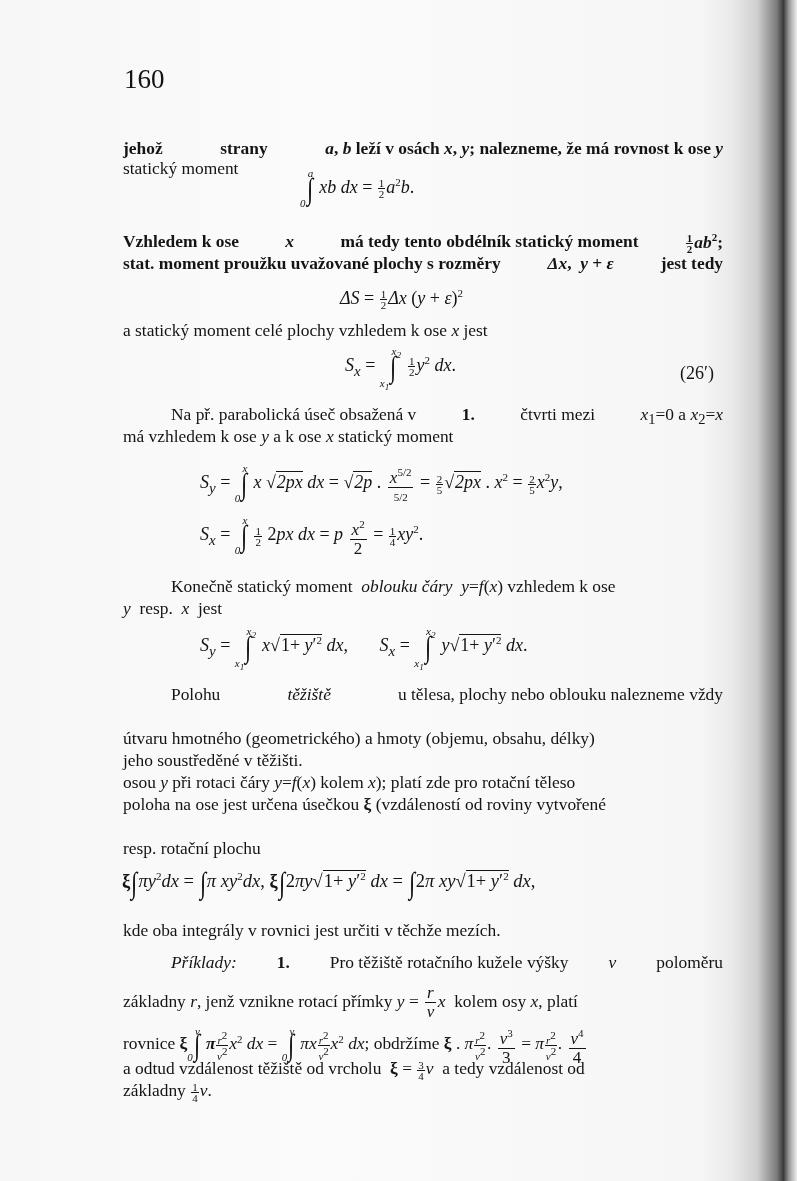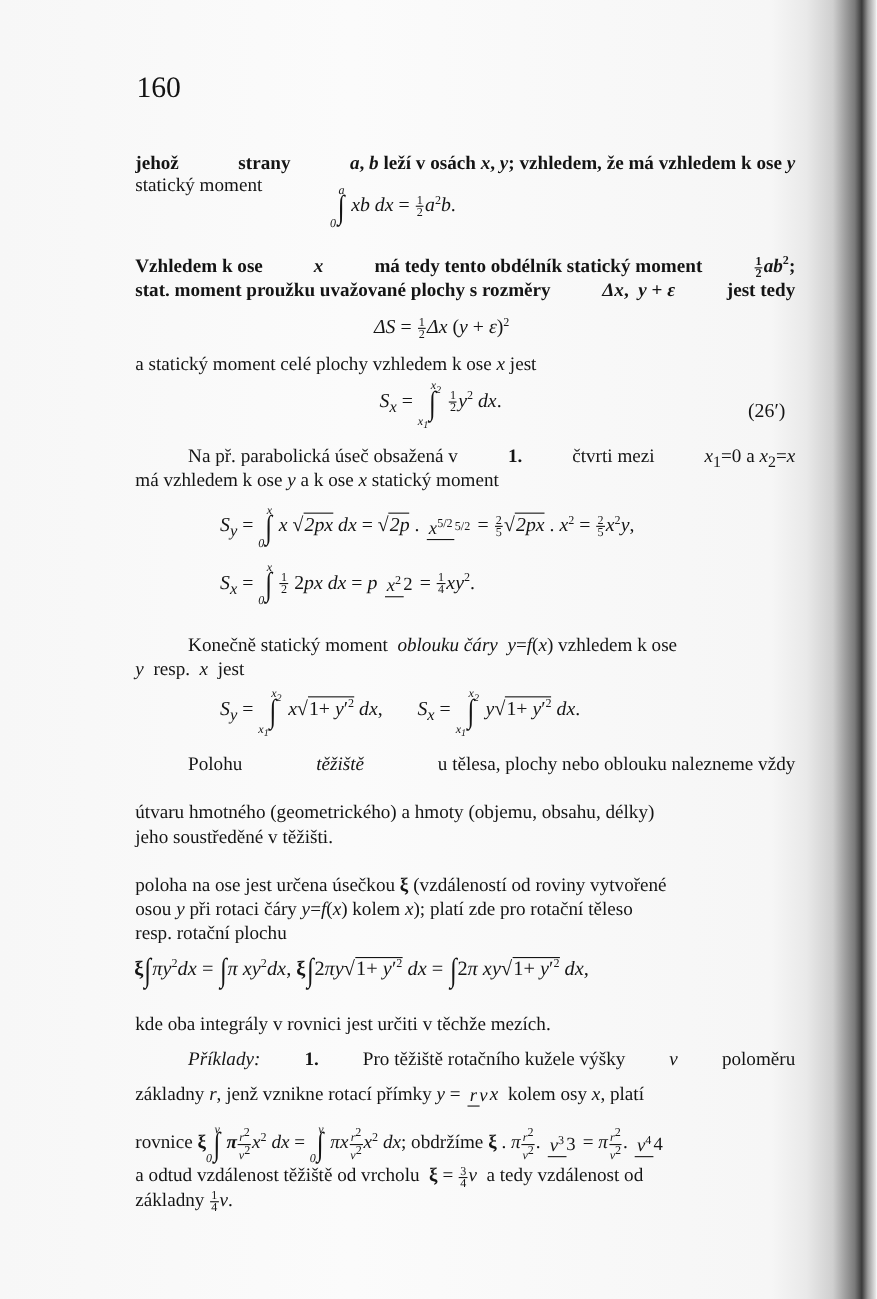--- a/index.html
+++ b/index.html
@@ -9,37 +9,37 @@
         background:linear-gradient(90deg,#f7f7f7 0%,#fbfbfb 40%,#f6f6f6 88%,#e9e9e9 92%,#cfcfcf 95%,#7a7a7a 97.5%,#3a3a3a 98.3%,#9a9a9a 99%,#efefef 100%);}
   .pagenum{position:absolute;left:124px;top:64px;font-size:27px;}
   .line{white-space:nowrap;position:absolute;left:123px;font-size:17.4px;}
   .j{display:flex;justify-content:space-between;width:600px;font-weight:bold;}
   i,.m{font-style:italic;}
   .eq{position:absolute;font-size:18px;white-space:nowrap;}
   .int{font-size:30px;font-style:normal;display:inline-block;transform:scaleX(0.75);vertical-align:-6px;}
   .lim{font-size:11px;font-style:italic;position:relative;}
   .frac{display:inline-flex;flex-direction:column;align-items:center;vertical-align:middle;font-size:11px;line-height:10px;margin:0 1px;}
   .frac .num{border-bottom:1px solid #141414;padding:0 1px;}
-  .bfrac{display:inline-flex;flex-direction:row;align-items:center;vertical-align:middle;font-size:17px;line-height:18px;margin:0 2px;}
+  .bfrac{display:inline-flex;flex-direction:column;align-items:center;vertical-align:middle;font-size:17px;line-height:18px;margin:0 2px;}
   .bfrac .num{border-bottom:1px solid #141414;padding:0 2px;}
   .sqrt{border-top:1px solid #141414;padding-left:1px;}
   sup{font-size:11px;}
   .tag{position:absolute;left:680px;font-size:18px;}
 </style>
 </head>
 <body>
 
 <div class="page">
 
   <div class="pagenum">160</div>
 
   <div class="line j" style="top:138px">
     <span>jehož</span>
       <span>strany</span>
-      <span><i>a</i>, <i>b</i> <span>leží v osách</span> <i>x</i>, <i>y</i><span>; vzhledem, že má vzhledem k ose</span> <i>y</i></span>
+      <span><i>a</i>, <i>b</i> <span>leží v osách</span> <i>x</i>, <i>y</i><span>; nalezneme, že má rovnost k ose</span> <i>y</i></span>
   </div>
   <div class="line" style="top:158px">statický  moment</div>
 
   <div class="eq" style="left:300px;top:172px">
     <span class="lim" style="top:14px">0</span><span class="int">∫</span><span class="lim" style="top:-16px;left:-6px">a</span><i>xb dx</i> = <span class="frac">
         <span class="num">1</span>
         <span>2</span>
       </span><i>a</i><sup>2</sup><i>b</i>.
   </div>
 
@@ -128,21 +128,21 @@
     <span>Polohu</span>
       <i>těžiště</i>
       <span>u  tělesa,  plochy  nebo  oblouku  nalezneme  vždy</span>
   </div>
   <div class="line" style="top:728px">útvaru hmotného (geometrického)  a hmoty (objemu,  obsahu,  délky)</div>
   <div class="line" style="top:750px">jeho  soustředěné  v  těžišti.</div>
 
   <div class="line" style="top:794px">
     <span>poloha  na ose  jest  určena úsečkou</span> <b>ξ</b> <span>(vzdáleností  od roviny vytvořené</span>
   </div>
-  <div class="line" style="top:816px">
+  <div class="line" style="top:772px">
     <span>osou</span> <i>y</i> <span>při rotaci čáry</span> <i>y</i>=<i>f</i>(<i>x</i>) <span>kolem</span> <i>x</i><span>); platí zde  pro rotační těleso</span>
   </div>
   <div class="line" style="top:838px">resp.  rotační  plochu</div>
 
   <div class="eq" style="left:122px;top:866px;font-size:18.5px">
     <b>ξ</b><span class="int">∫</span><i>πy</i><sup>2</sup><i>dx</i> = <span class="int">∫</span><i>π xy</i><sup>2</sup><i>dx</i>, <b>ξ</b><span class="int">∫</span>2<i>πy</i>√<span class="sqrt">1+ <i>y</i>′<sup>2</sup></span> <i>dx</i> = <span class="int">∫</span>2<i>π xy</i>√<span class="sqrt">1+ <i>y</i>′<sup>2</sup></span> <i>dx</i>,
   </div>
 
   <div class="line" style="top:920px">kde  oba  integrály  v  rovnici  jest  určiti  v  těchže  mezích.</div>
 

